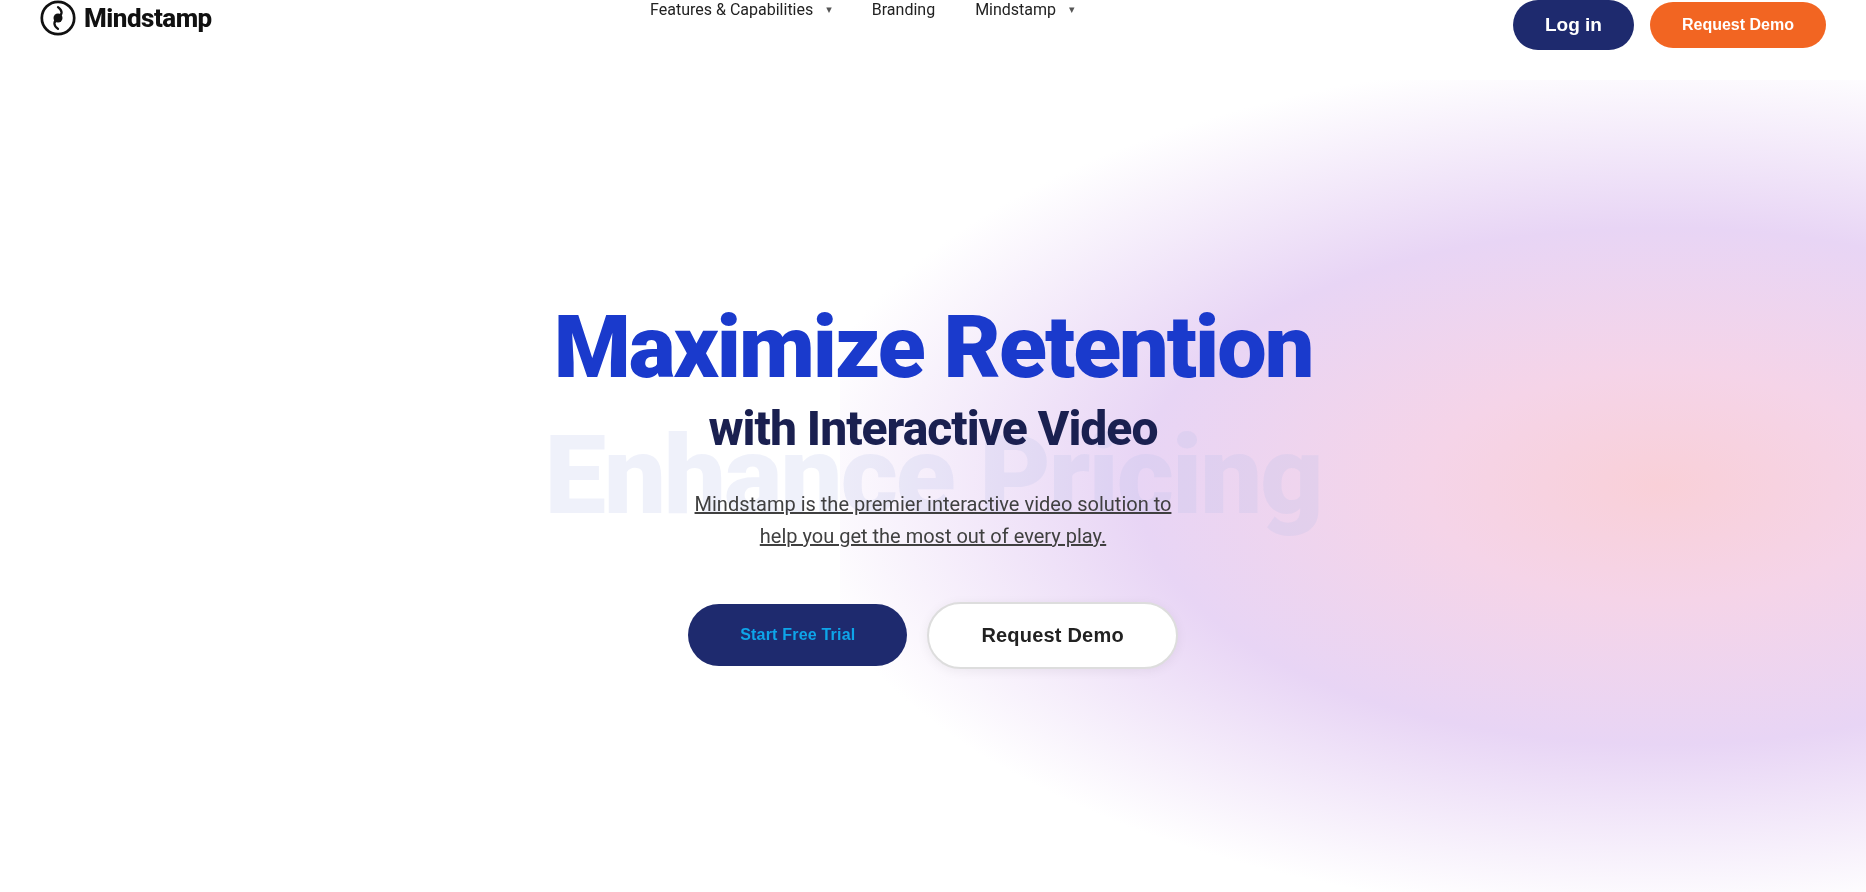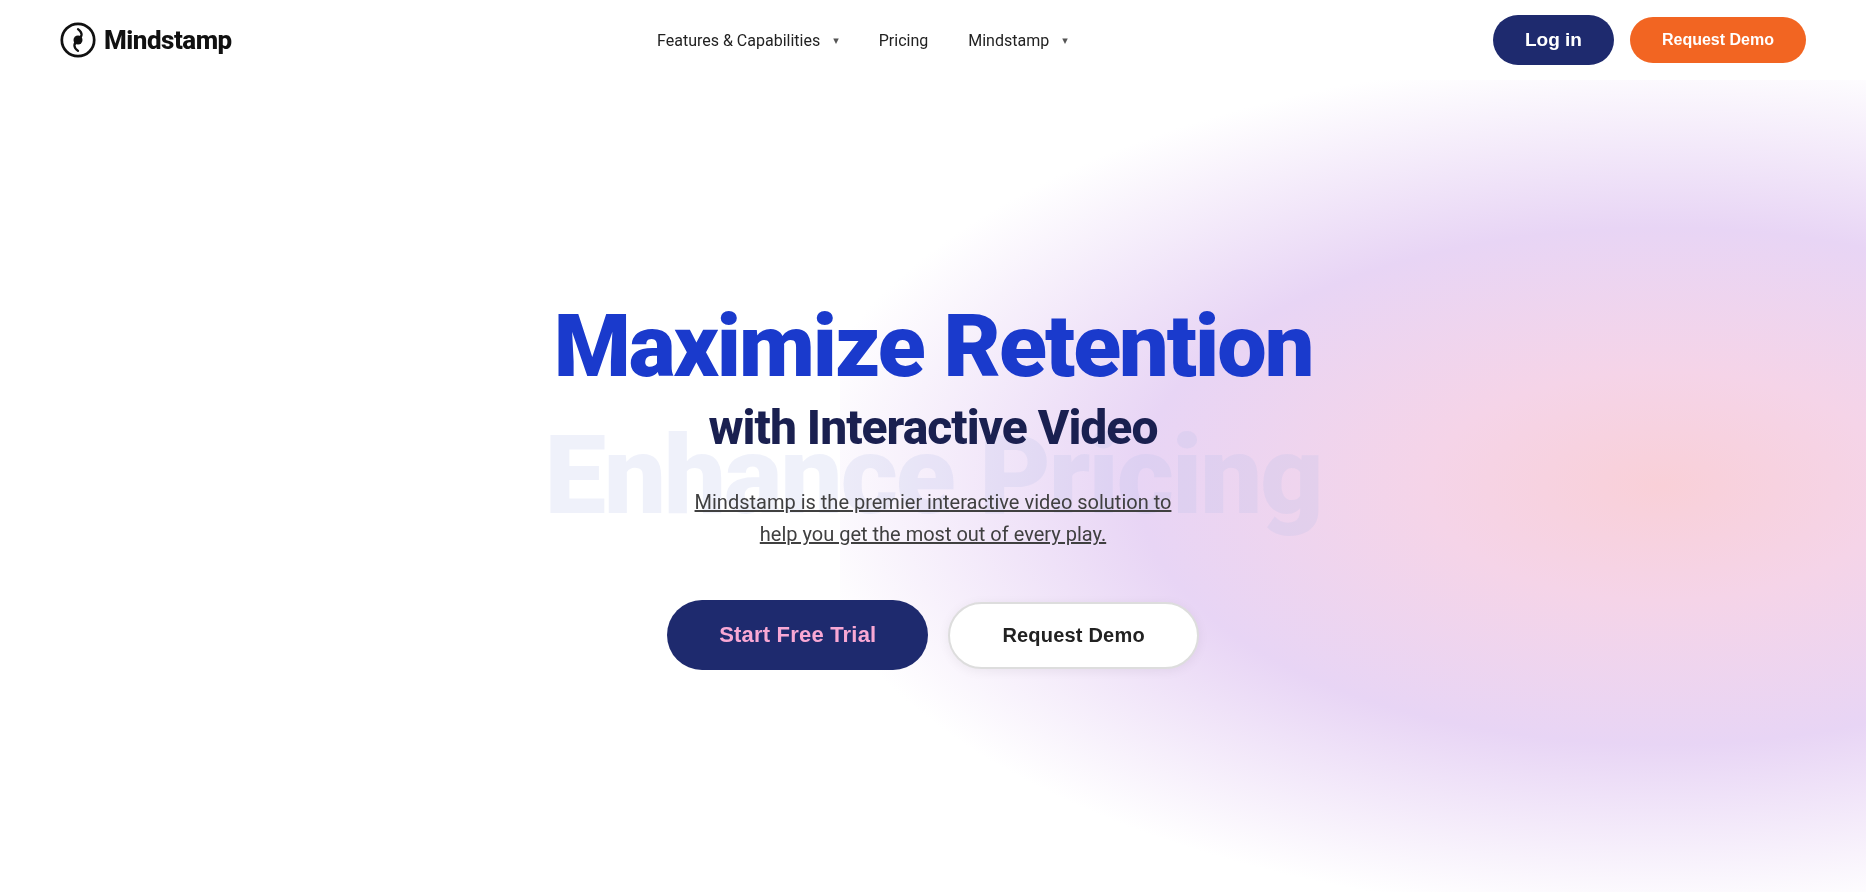--- a/index.html
+++ b/index.html
@@ -8,23 +8,23 @@
       font-family: -apple-system, BlinkMacSystemFont, 'Segoe UI', Roboto, sans-serif;
       width: 1866px;
       min-height: 892px;
       overflow: hidden;
       background: #fff;
     }
 
     
     nav {
       display: flex;
-      align-items: center;
+      align-items: flex-start;
       justify-content: space-between;
-      padding: 0 60px;
+      padding: 0 40px;
       height: 80px;
       background: #fff;
       position: relative;
       z-index: 10;
     }
 
     .nav-logo {
       display: flex;
       align-items: center;
       gap: 8px;
@@ -169,25 +169,25 @@
 
     .hero-buttons {
       display: flex;
       gap: 20px;
       justify-content: center;
       align-items: center;
     }
 
     .btn-start-trial {
       background: #1e2a6e;
-      color: #f9a8d4;
+      color: #0ea5e9;
       border: none;
       border-radius: 50px;
       padding: 22px 52px;
-      font-size: 22px;
+      font-size: 16px;
       font-weight: 700;
       cursor: pointer;
       letter-spacing: 0.2px;
     }
 
     .btn-request-demo-hero {
       background: #fff;
       color: #222;
       border: 2px solid #ddd;
       border-radius: 50px;
@@ -211,21 +211,21 @@
     </svg>
     <span class="logo-text">Mindstamp</span>
   </a>
 
   <div class="nav-center">
     <span class="nav-link">
       <span>Features &amp; Capabilities</span>
       <span class="chevron">▾</span>
     </span>
     <span class="nav-link">
-      <span>Pricing</span>
+      <span>Branding</span>
     </span>
     <span class="nav-link">
       <span>Mindstamp</span>
       <span class="chevron">▾</span>
     </span>
   </div>
 
   <div class="nav-actions">
     <button class="btn-login">Log in</button>
     <button class="btn-request-demo-nav">Request Demo</button>

